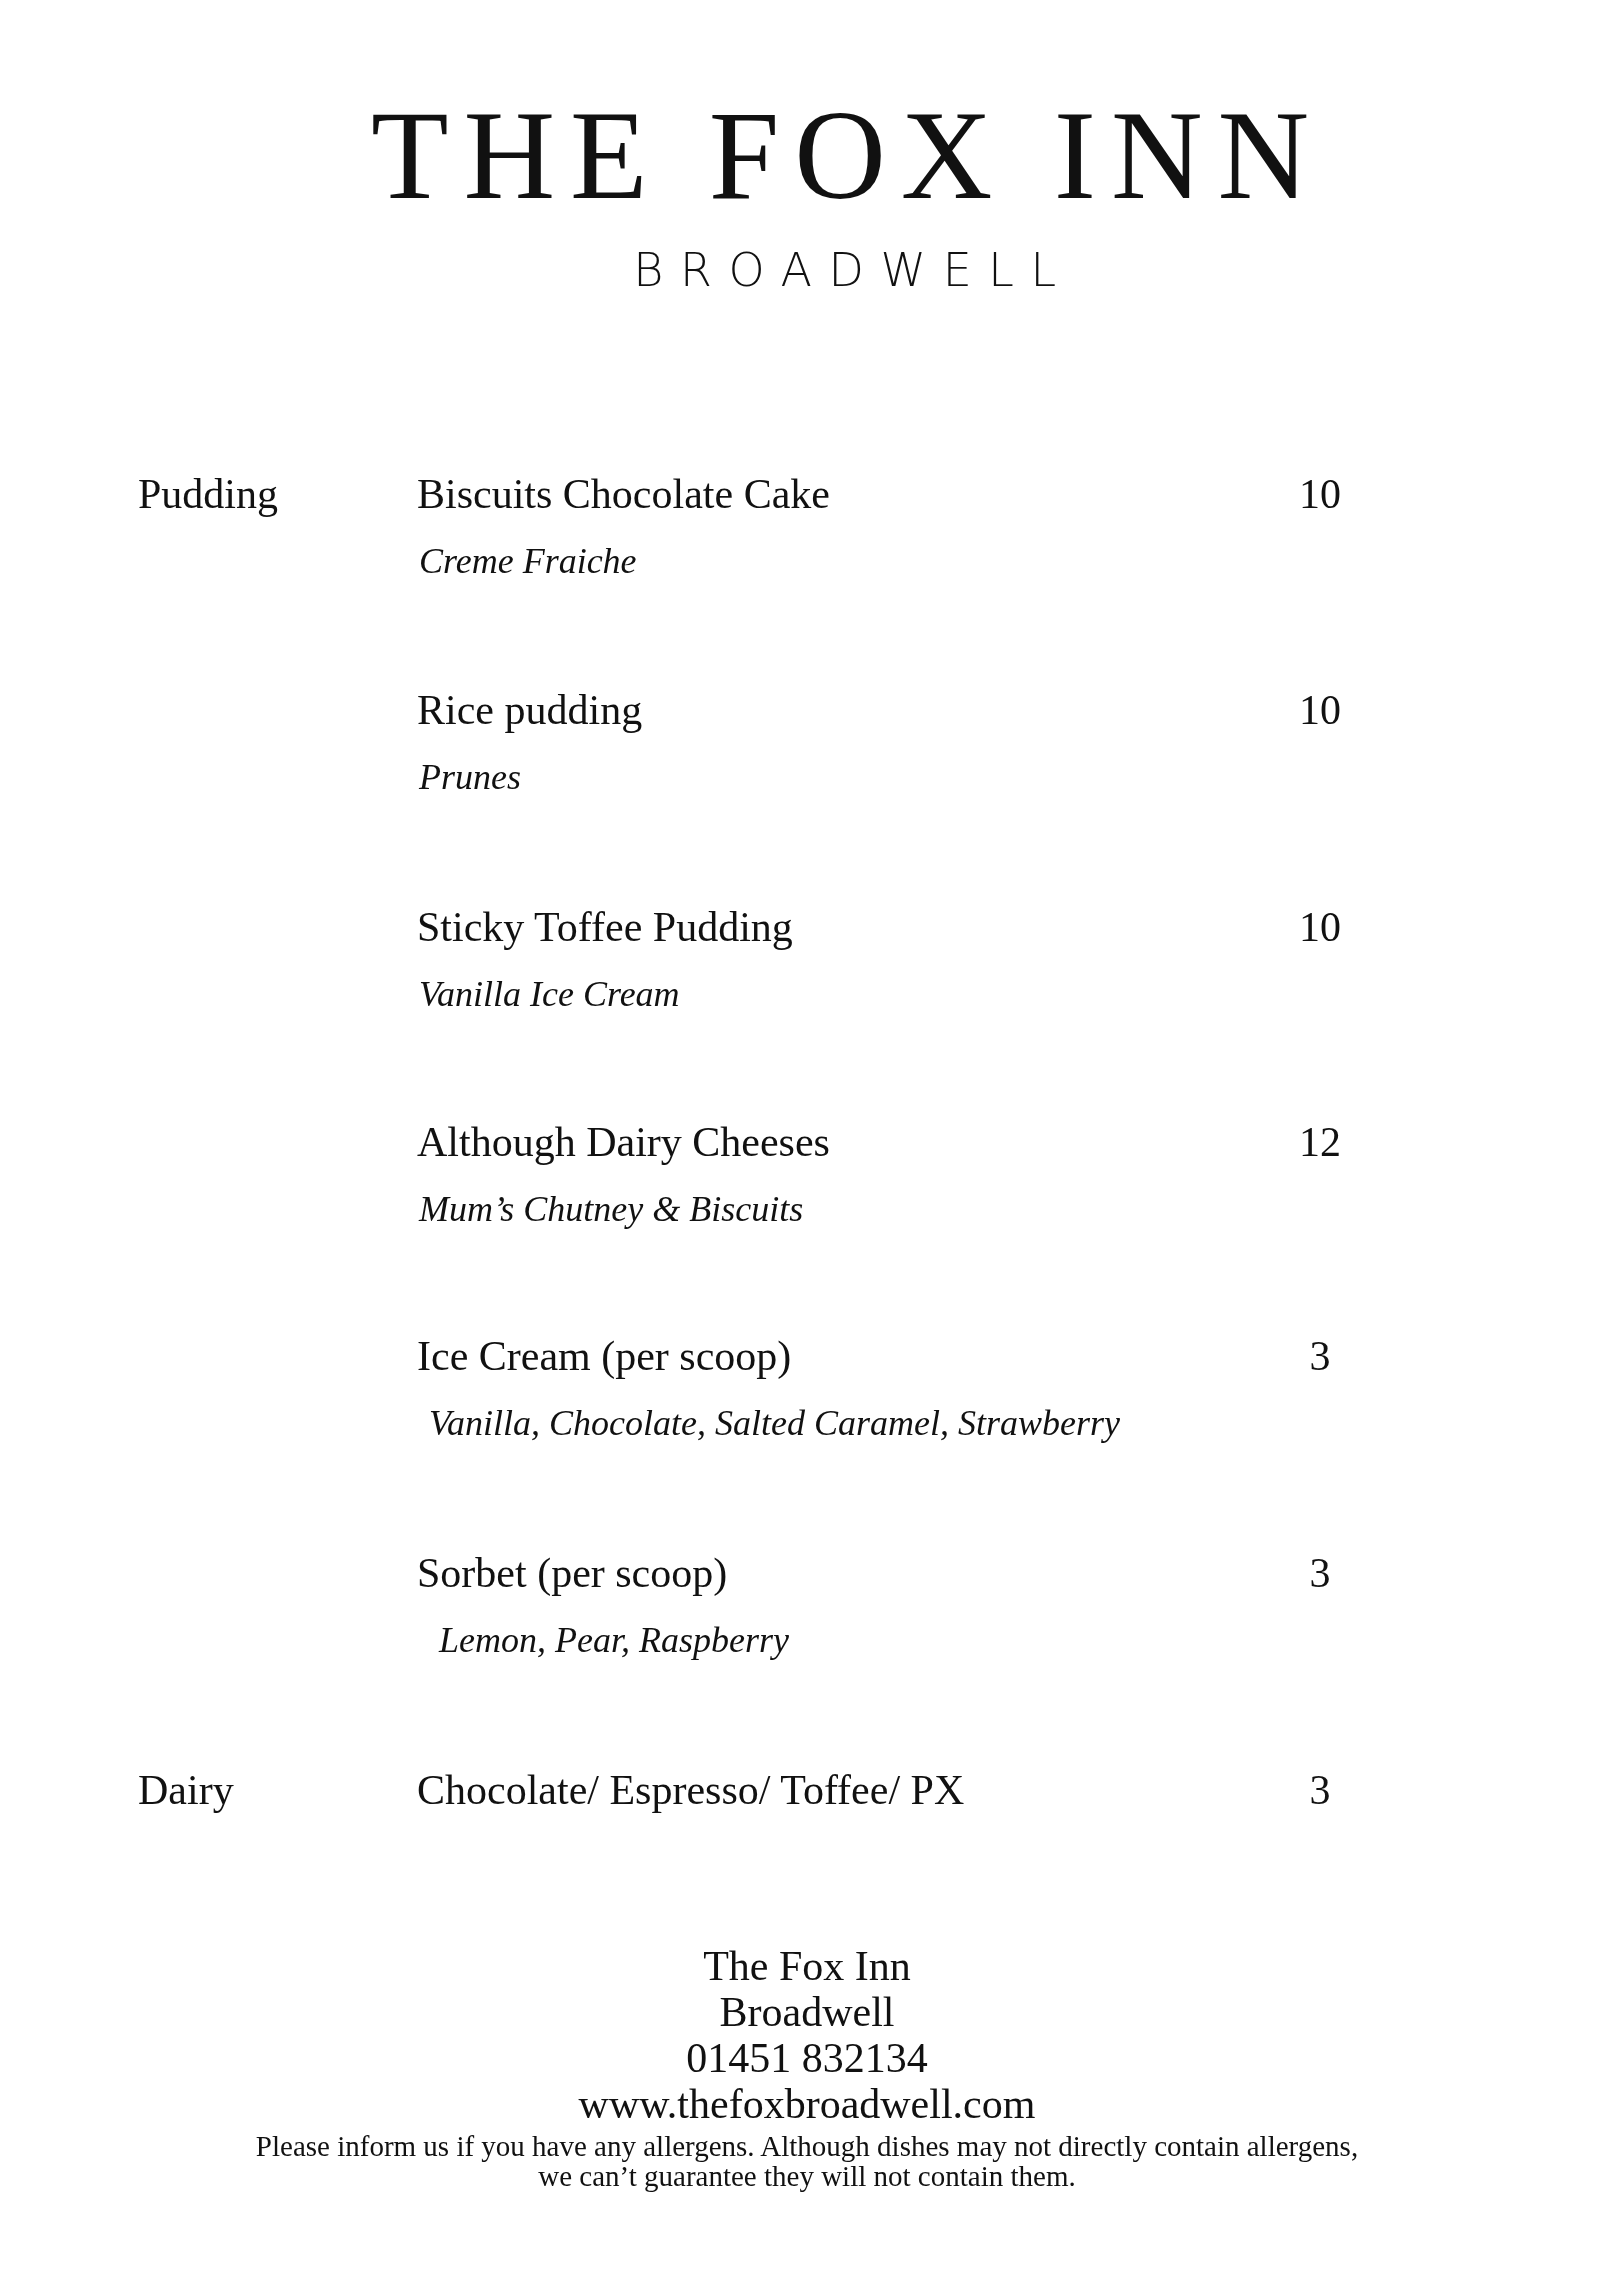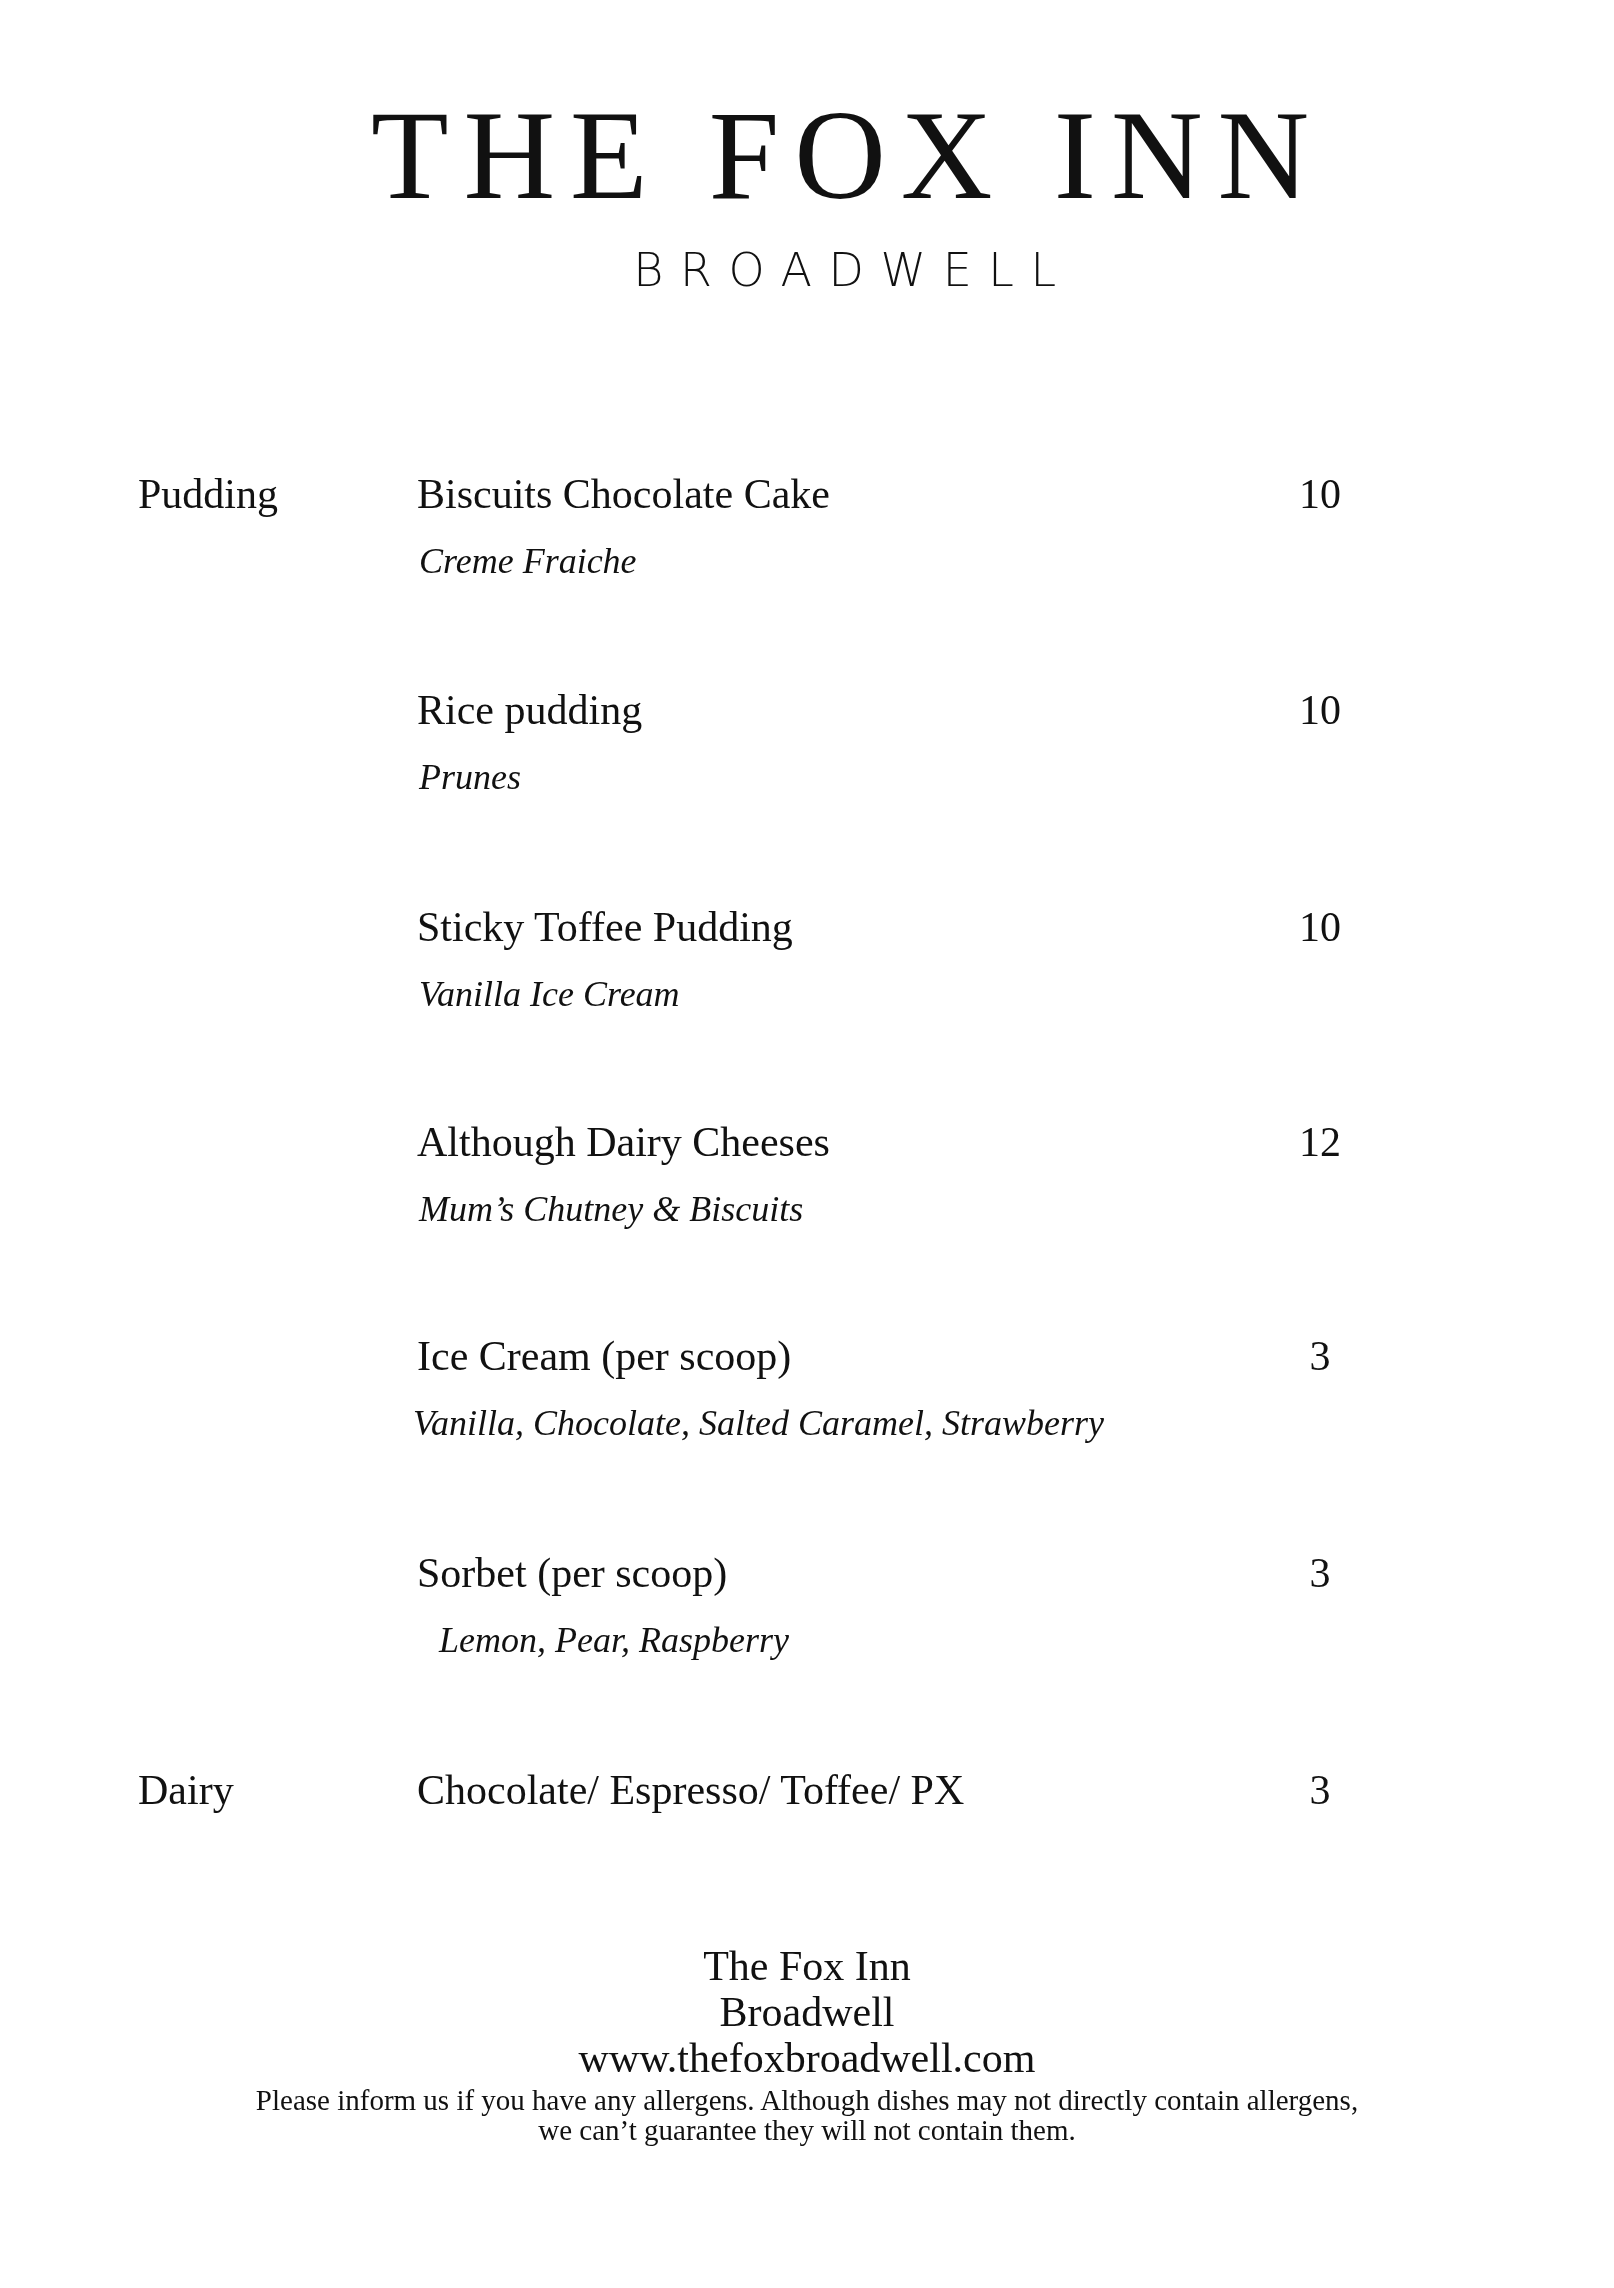--- a/index.html
+++ b/index.html
@@ -51,36 +51,37 @@
 
   <div class="row" style="top:1121px;">
     <div class="name">Although Dairy Cheeses</div>
     <div class="price">12</div>
     <div class="desc">Mum’s Chutney &amp; Biscuits</div>
   </div>
 
   <div class="row" style="top:1335px;">
     <div class="name">Ice Cream (per scoop)</div>
     <div class="price">3</div>
-    <div class="desc" style="left:413px;">Vanilla, Chocolate, Salted Caramel, Strawberry</div>
+    <div class="desc" style="left:429px;">Vanilla, Chocolate, Salted Caramel, Strawberry</div>
   </div>
 
   <div class="row" style="top:1552px;">
     <div class="name">Sorbet (per scoop)</div>
     <div class="price">3</div>
     <div class="desc" style="left:439px;">Lemon, Pear, Raspberry</div>
   </div>
 
   <div class="row" style="top:1769px;">
     <div class="cat">Dairy</div>
     <div class="name">Chocolate/ Espresso/ Toffee/ PX</div>
     <div class="price">3</div>
   </div>
 </div>
 
 <div class="footer">
   <div class="fline">The Fox Inn</div>
   <div class="fline">Broadwell</div>
+  <div class="fline">01451 832134</div>
   <div class="fline">www.thefoxbroadwell.com</div>
   <div class="fnote">Please inform us if you have any allergens. Although dishes may not directly contain allergens,</div>
   <div class="fnote" style="margin-top:-3.7px;">we can’t guarantee they will not contain them.</div>
 </div>
 
 
 </body></html>

